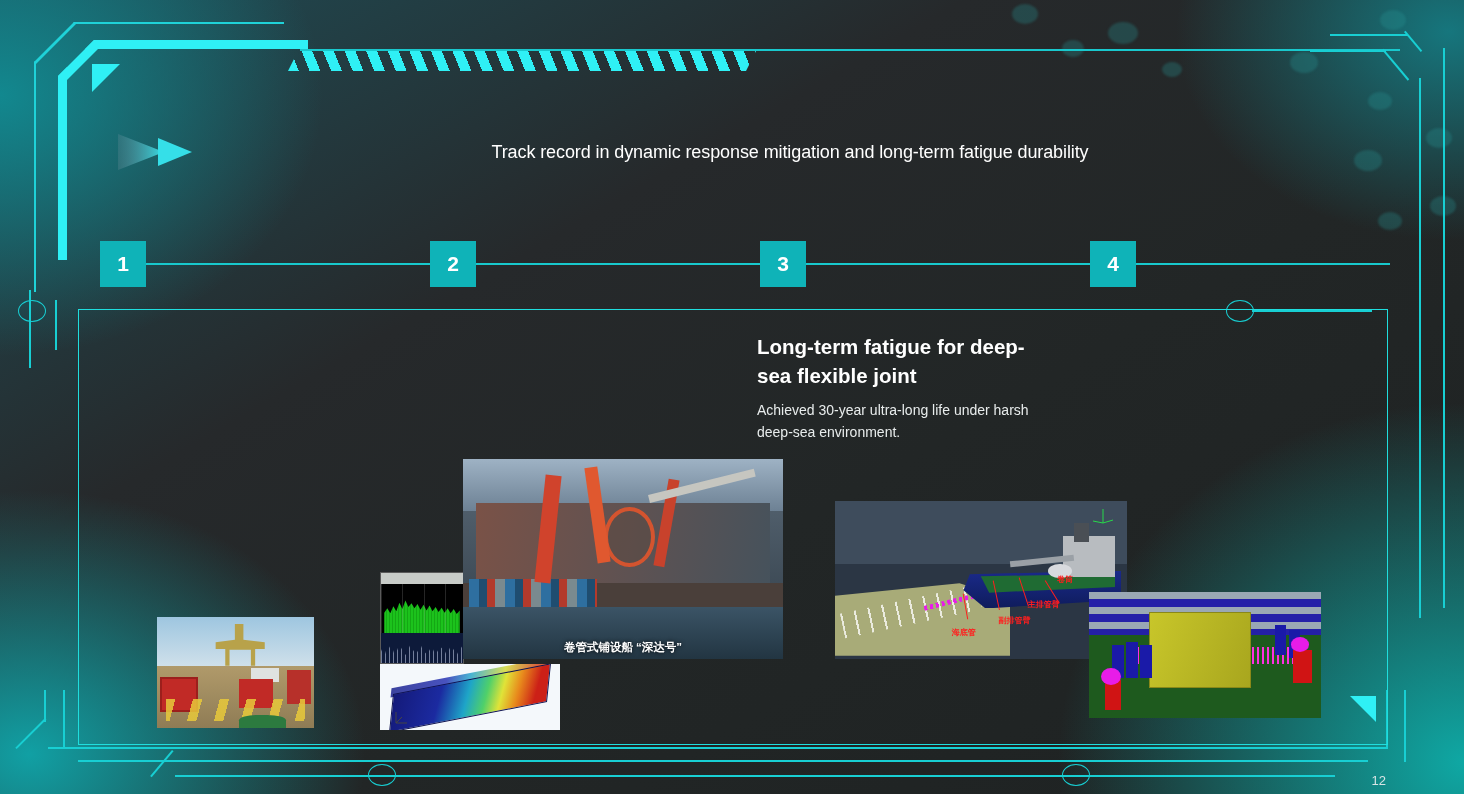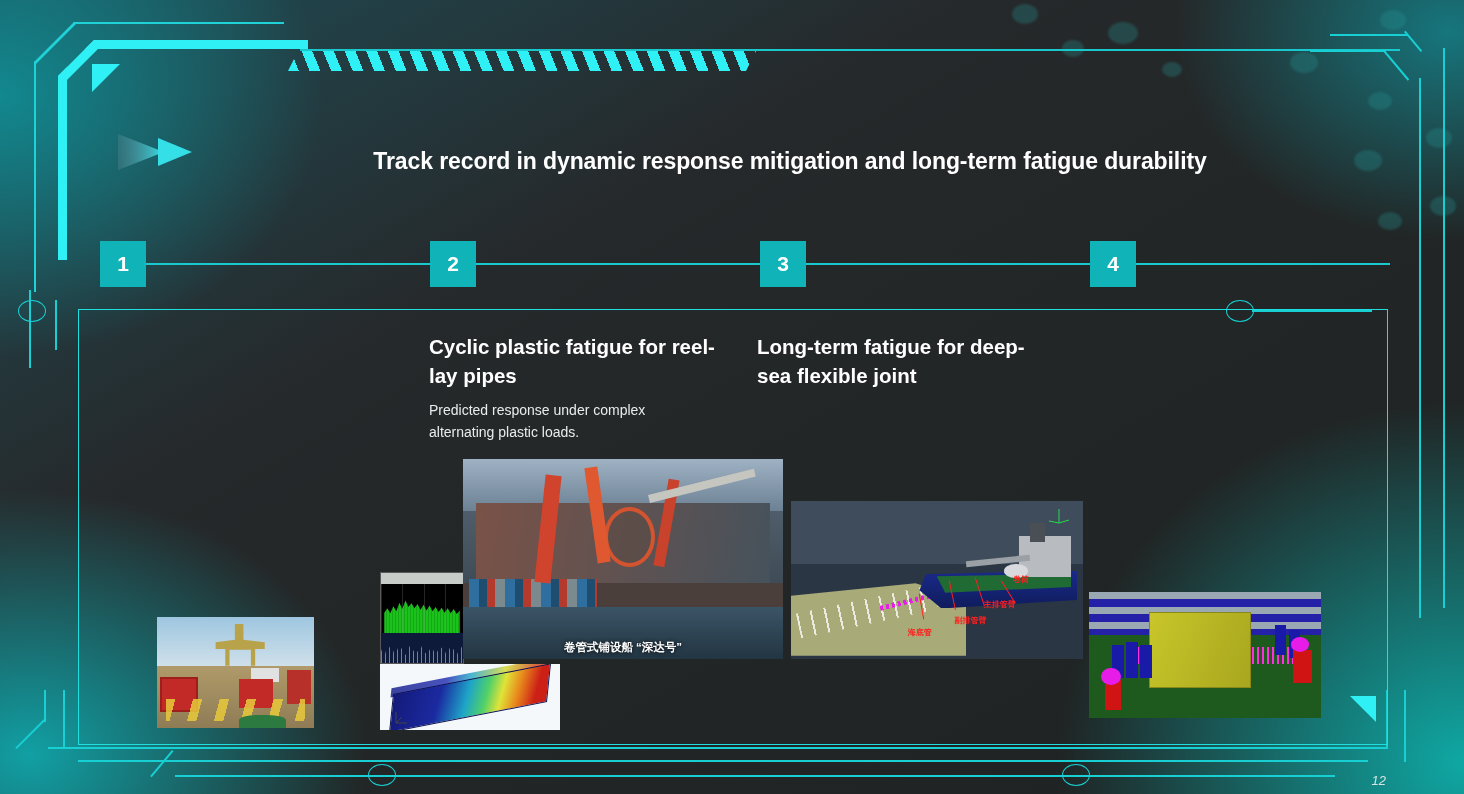--- a/index.html
+++ b/index.html
@@ -66,21 +66,21 @@
     position:absolute; left:118px; top:128px; width:78px; height:48px;
   }
   .title-wrap { position:absolute; left:200px; top:128px; width:1200px; }
   .slide-title {
     font-size:31px; font-weight:bold; letter-spacing:-.2px; line-height:1.1;
     background:linear-gradient(90deg,#18e3ef 0%, #19cdf0 28%, #1a8ff0 62%, #1272ea 100%);
     -webkit-background-clip:text; background-clip:text; color:transparent;
     white-space:nowrap;
   }
   .slide-subtitle {
-    margin-top:20px; font-size:23px; font-weight:bold; color:#ffffff;
+    margin-top:14px; font-size:18px; font-weight:normal; color:#ffffff;
     text-align:center; width:1180px; white-space:nowrap; letter-spacing:-.1px;
   }
 
   
   .steps { position:absolute; left:100px; top:241px; width:1290px; height:46px; }
   .step-line { position:absolute; left:0; top:22px; width:1290px; height:1.6px; background:#18c9cd; }
   .step-box {
     position:absolute; top:0; width:46px; height:46px; background:#0fb3b8;
     color:#ffffff; font-size:21px; font-weight:bold;
     display:flex; align-items:center; justify-content:center;
@@ -165,21 +165,21 @@
     transform:skewY(-11deg) skewX(-6deg);
     border:1px solid #0d1150;
   }
   .fp-top {
     position:absolute; left:6%; top:14%; width:88%; height:14%;
     background:linear-gradient(100deg,#1b238e,#2a35b4 35%,#2aa8cc 50%,#d4d838 72%,#d4491b 92%);
     transform:skewY(-11deg) skewX(-6deg); opacity:.85;
   }
   .fp-axes { position:absolute; left:8%; bottom:7%; width:16px; height:16px; }
 
-  .sim-vessel { background:linear-gradient(#3c4a5a 0%, #3c4a5a 38%, #2e3a48 38%, #2e3a48 100%); }
+  .sim-vessel { background:linear-gradient(#3c4a5a 0%, #3c4a5a 38%, #2e3a48 38%, #2e3a48 100%);margin-left:44px; }
   .sv-sky { position:absolute; left:0; top:0; width:100%; height:40%; background:#3e4c5c; }
   .sv-sea { position:absolute; left:0; top:40%; width:100%; height:60%; background:#2b3644; }
   .sv-seabed {
     position:absolute; left:-2%; top:52%; width:62%; height:46%;
     background:#a8ab78; clip-path:polygon(0 18%,72% 0,100% 22%,100% 100%,0 100%);
   }
   .sv-arrows {
     position:absolute; left:2%; top:62%; width:48%; height:16%;
     background:repeating-linear-gradient(90deg,#f2f2ea 0 2px, rgba(0,0,0,0) 2px 14px);
     transform:rotate(-12deg); opacity:.9;
@@ -218,21 +218,21 @@
   .fb-spring {
     position:absolute; top:44%; height:13%;
     background:repeating-linear-gradient(90deg,#ff2fe0 0 2px, rgba(0,0,0,0) 2px 5px);
   }
   .fb-blue { position:absolute; background:#1a1aa8; }
   .fb-red { position:absolute; background:#d01414; }
   .fb-mag { position:absolute; background:#e81ce8; border-radius:50%; }
 
   .pagenum {
     position:absolute; right:78px; bottom:6px;
-    font-size:13px; color:#d6e4e4;font-style:italic;
+    font-size:13px; color:#d6e4e4;
   }
 </style>
 </head>
 <body>
 
 <div id="slide">
 
   <div class="dots">
     <div class="dot" style="left:1012px;top:4px;width:26px;height:20px;"></div>
     <div class="dot" style="left:1108px;top:22px;width:30px;height:22px;"></div>
@@ -301,27 +301,24 @@
     <div class="step-box" style="left:660px;">3</div>
     <div class="step-box" style="left:990px;">4</div>
   </div>
 
   <div class="panel">
     <div class="cols">
 
       <div class="col col1" style="left:30px;width:290px;">
       </div>
 
-      <div class="col col2" style="left:350px;width:290px;">
-        <div class="col-h">Cyclic plastic fatigue for reel-lay pipes</div>
-        <div class="col-b" style="width:282px;">Predicted response under complex alternating plastic loads.</div>
-      </div>
 
       <div class="col col3" style="left:678px;width:290px;">
         <div class="col-h">Long-term fatigue for deep-sea flexible joint</div>
+        <div class="col-b" style="width:286px;">Achieved 30-year ultra-long life under harsh deep-sea environment.</div>
       </div>
 
     </div>
   </div>
 
   <div class="media photo-platform" style="left:157px;top:617px;width:157px;height:111px;">
     <div class="pp-sky"></div>
     <div class="pp-deck"></div>
     <div class="pp-rig"></div>
     <div class="pp-white"></div>

